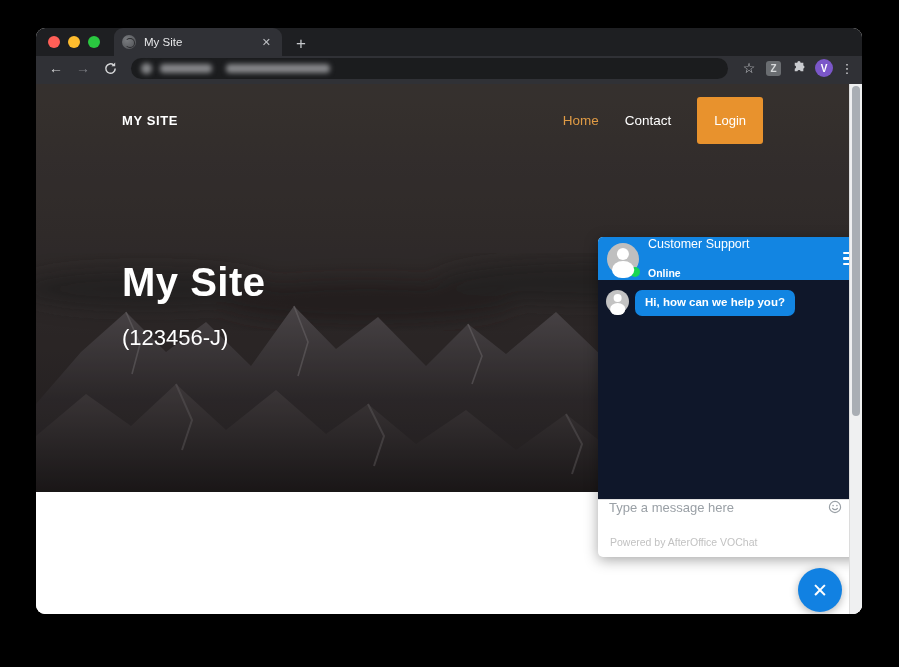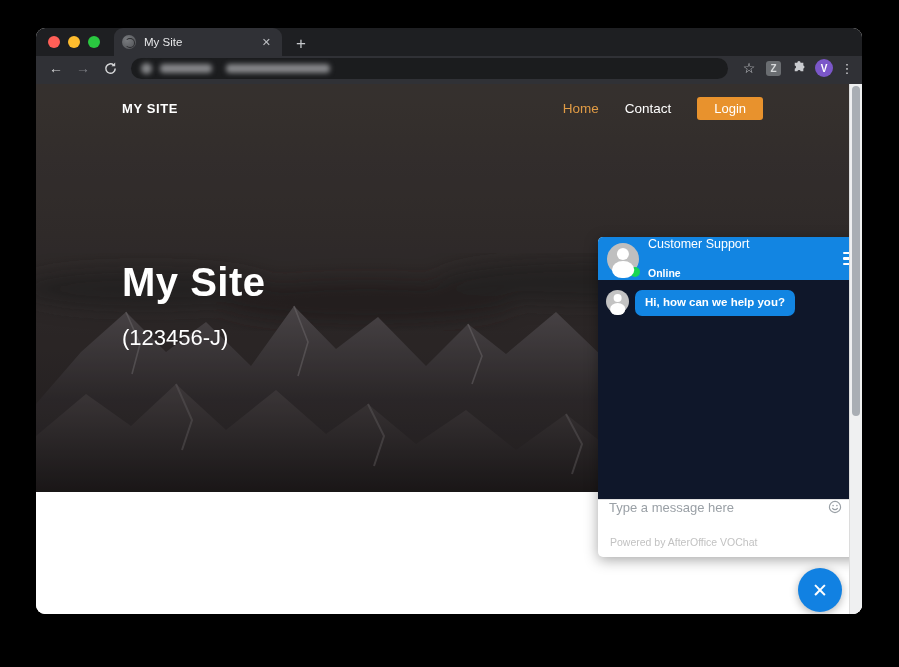--- a/index.html
+++ b/index.html
@@ -50,21 +50,21 @@
   .hero { position:absolute; left:0; top:0; width:813px; height:408px; overflow:hidden; }
   .hero svg { display:block; }
 
   .site-header { position:absolute; left:0; top:0; width:813px; padding:13px 86px 0 86px;
                  display:flex; align-items:center; justify-content:space-between; }
   .logo { color:#fff; font-size:13px; font-weight:bold; letter-spacing:0.6px; }
   .nav { display:flex; align-items:center; gap:26px; }
   .nav-link { font-size:13.5px; color:#fff; text-decoration:none; }
   .nav-link.active { color:#e09b45; }
   .login-btn { background:#e8922d; color:#fff; border:none; font-size:13px;
-               padding:4px 17px; border-radius:3px; font-family:inherit; }
+               padding:16px 17px; border-radius:3px; font-family:inherit; }
 
   .hero-copy { position:absolute; left:86px; top:176px; color:#fff; }
   .hero-title { font-size:40px; font-weight:bold; letter-spacing:0.5px; }
   .hero-sub { font-size:22px; margin-top:20px; font-weight:400; }
 
   
   .scrollbar { position:absolute; right:0; top:0; bottom:0; width:13px; background:#eff0f1;
                border-left:1px solid #dcdcdc; }
   .thumb { position:absolute; left:2px; top:2px; width:8px; height:330px;
            background:#a9aeb4; border-radius:4px; }

